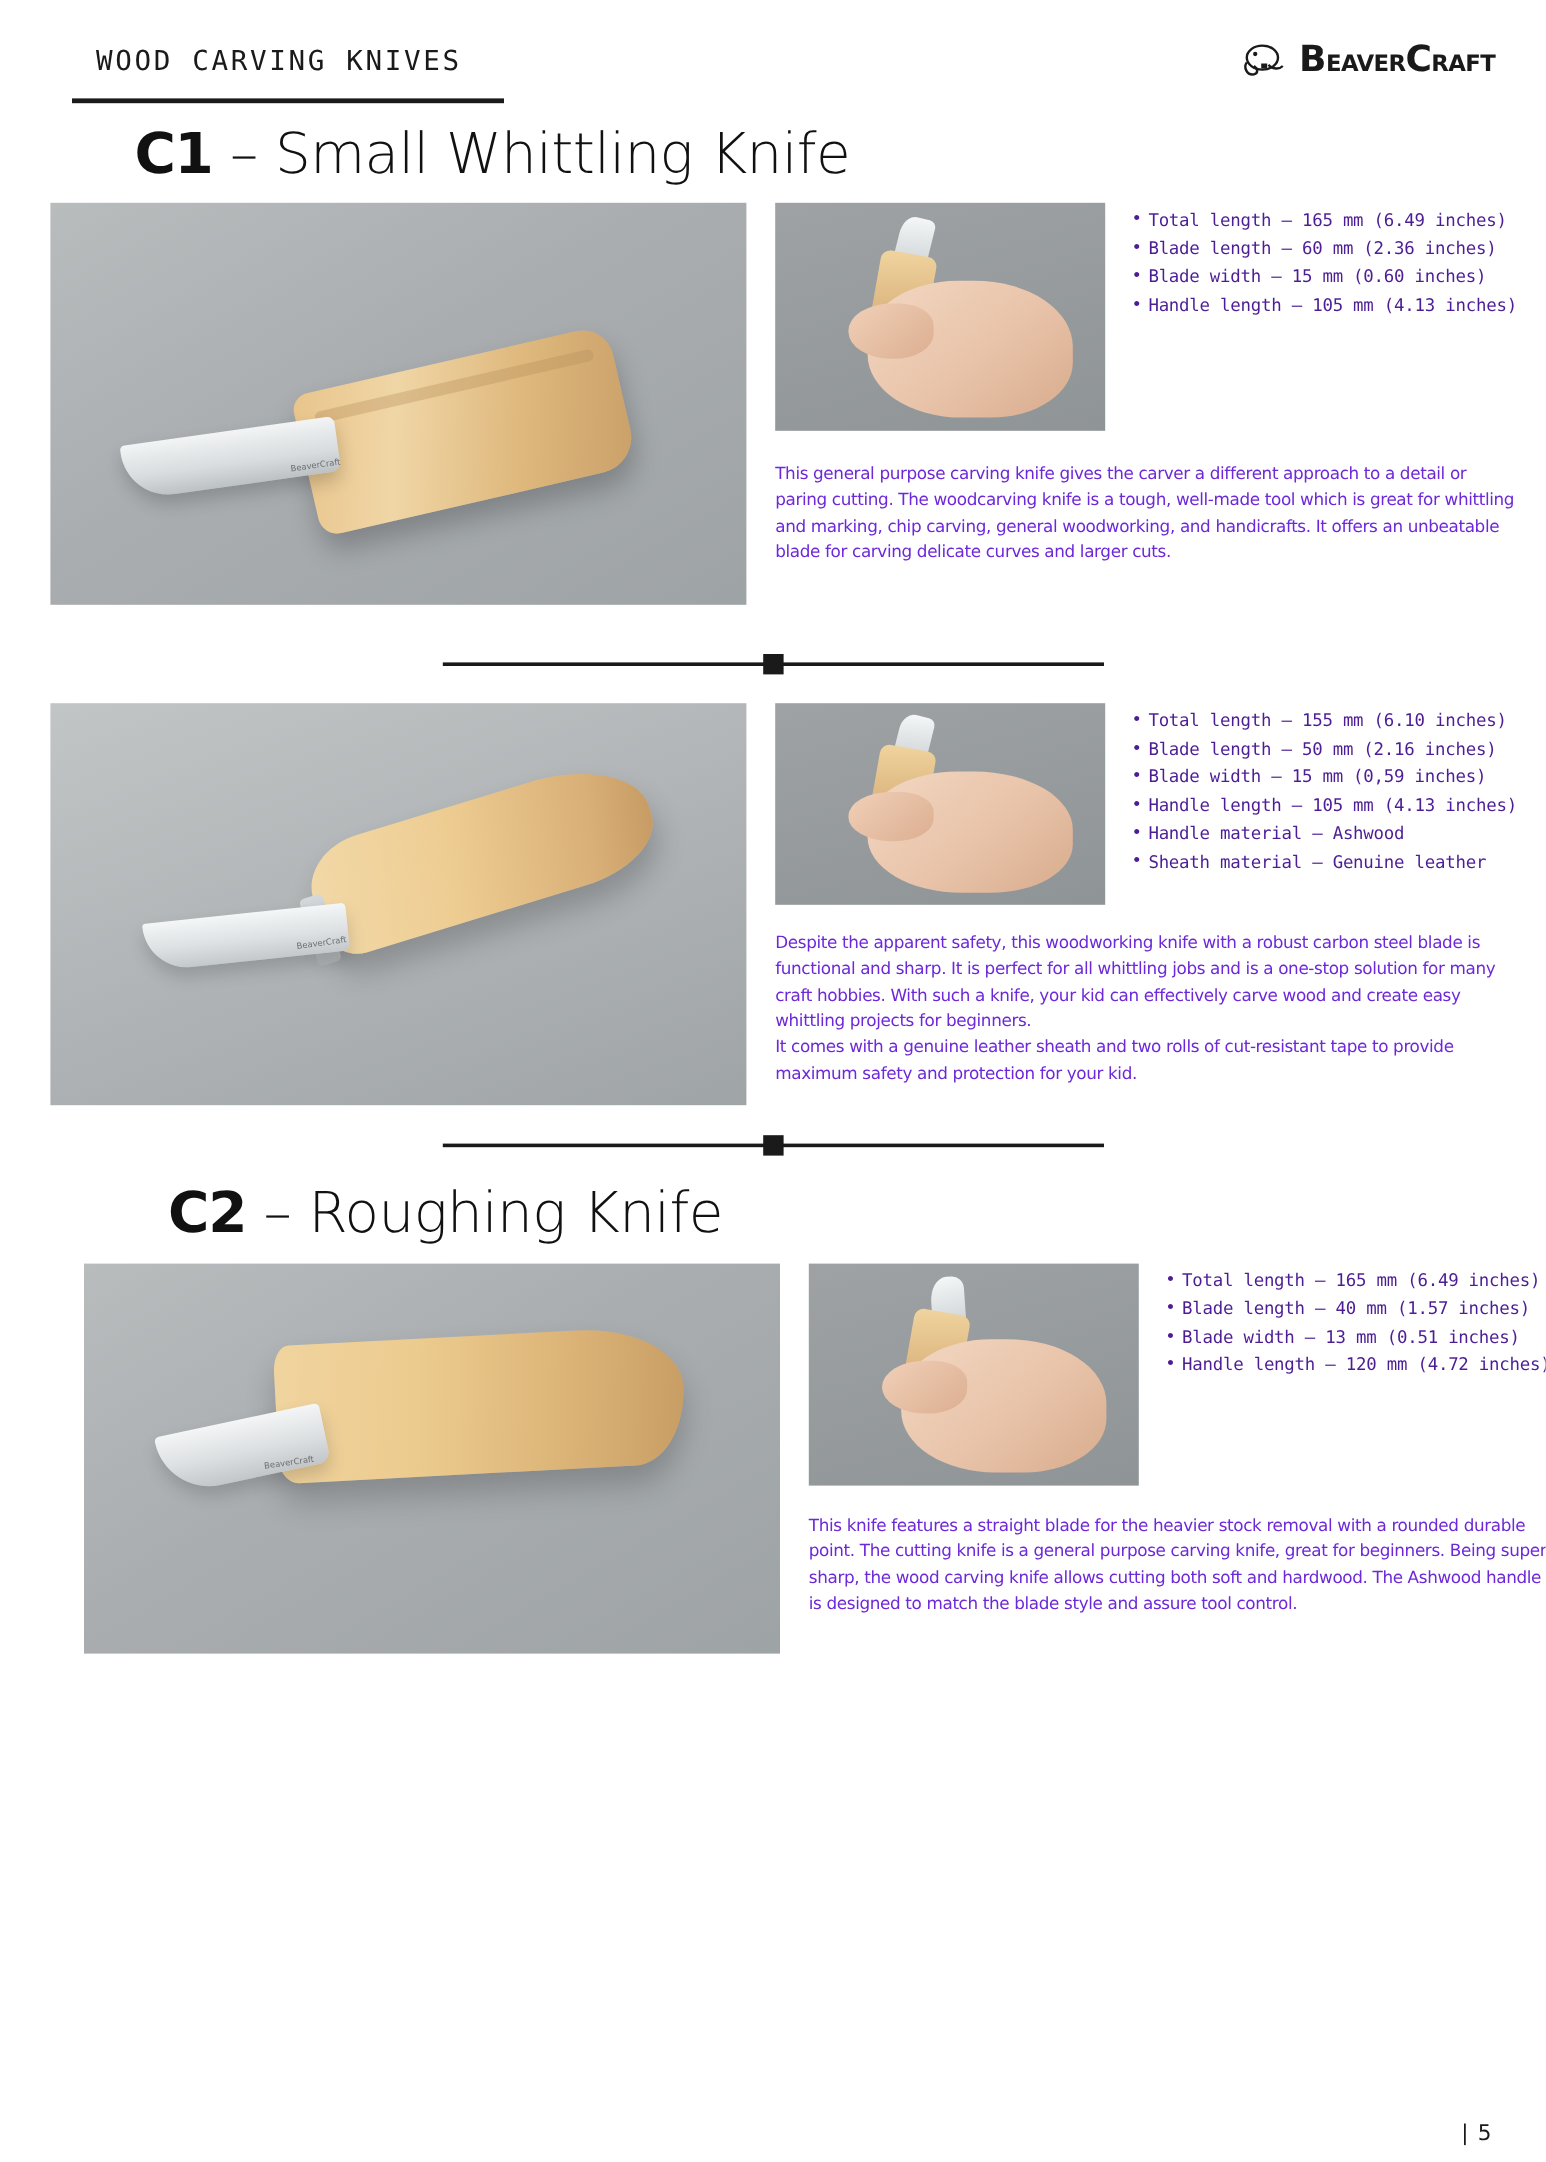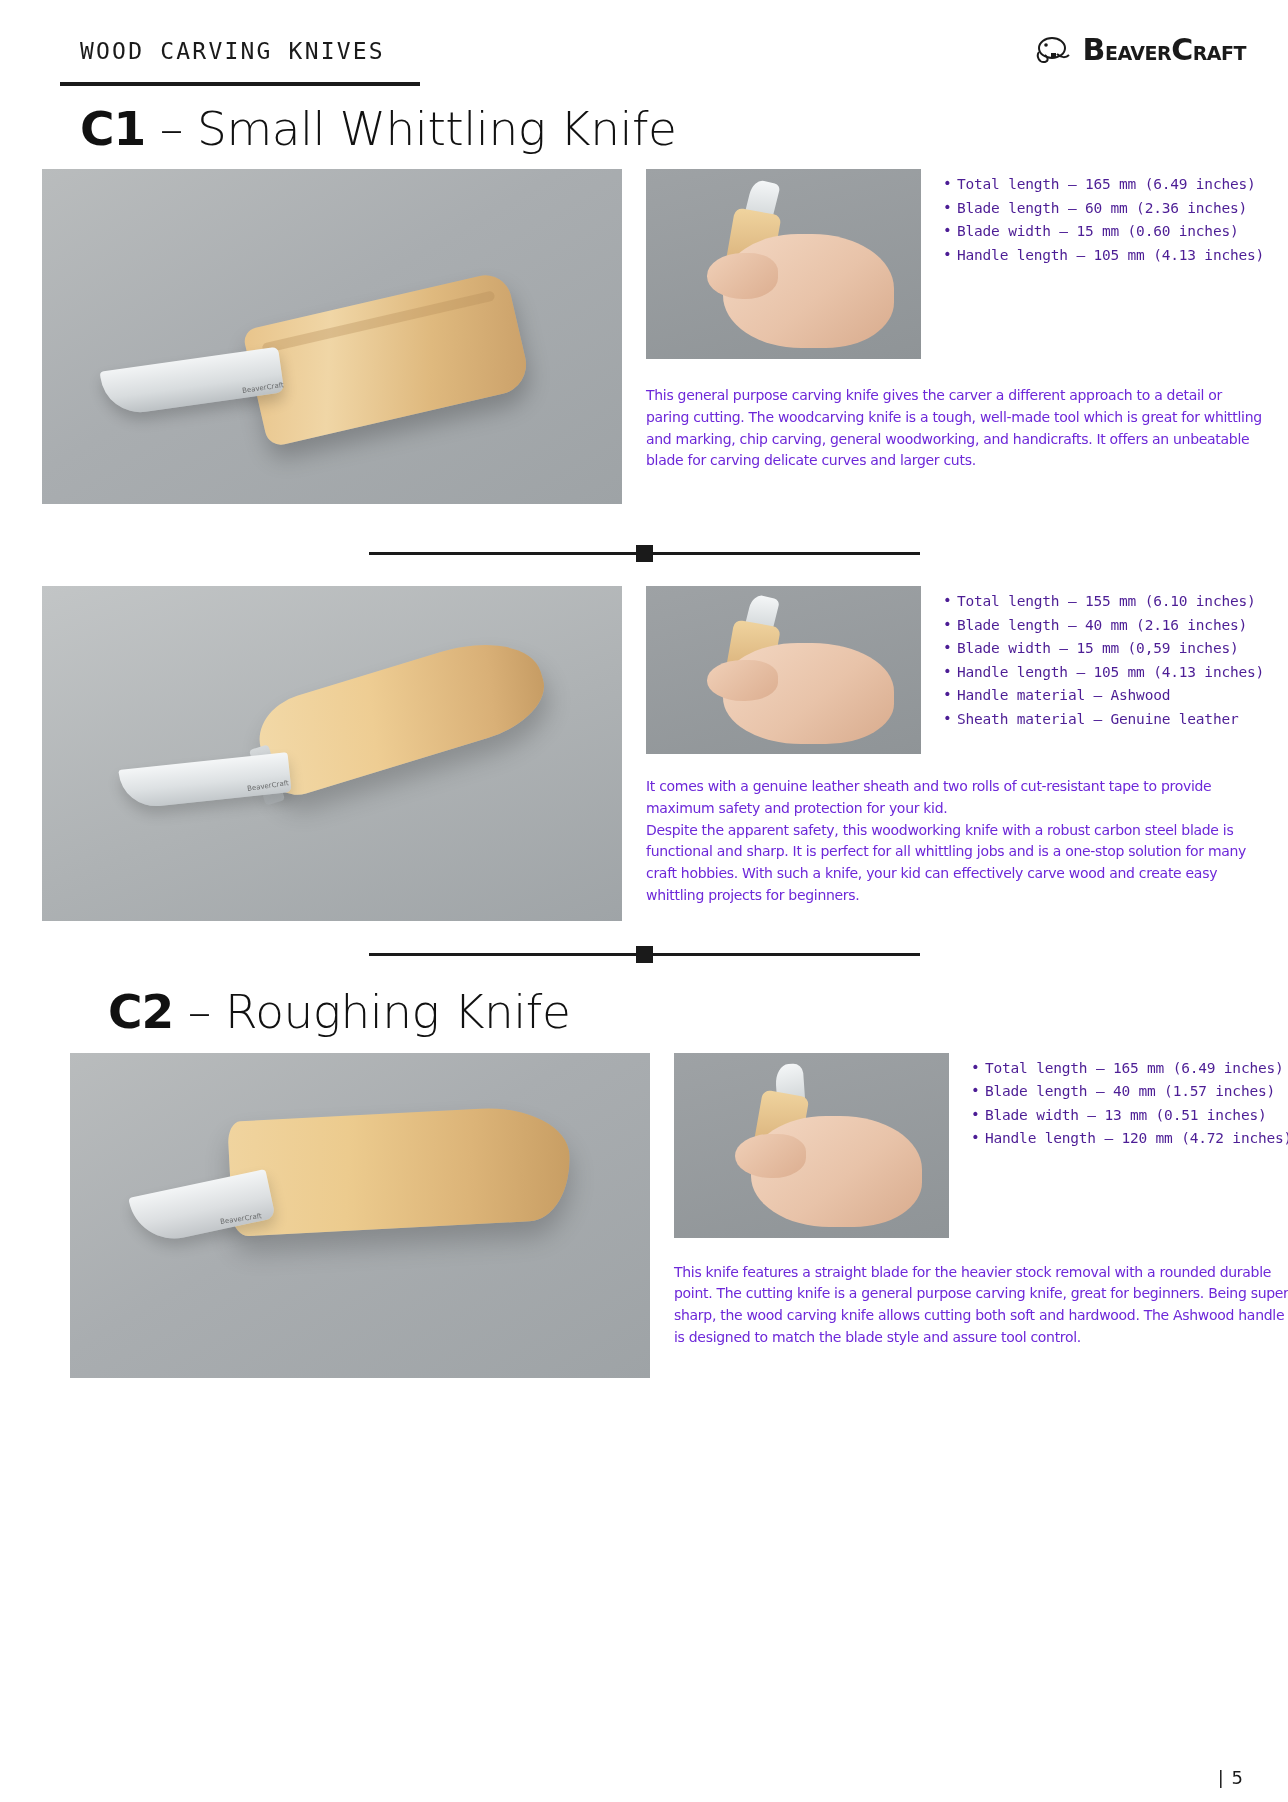--- a/index.html
+++ b/index.html
@@ -79,20 +79,21 @@
     font-weight: 300;
     color: #111;
     margin: 0 0 0 38px;
     font-family: "DejaVu Sans", sans-serif;
     letter-spacing: -0.5px;
     white-space: nowrap;
   }
   .prod-heading b {
     font-weight: bold;
     letter-spacing: -1px;
+    margin-left: 32px;
   }
   .prod-heading .dash {
     font-weight: 300;
   }
 
   
   .section {
     position: relative;
   }
   .row {
@@ -418,31 +419,31 @@
         <div class="top-right">
           <div class="hand-img photo hand" style="width:275px;height:168px;">
             <div class="hand-knife-blade"></div>
             <div class="hand-knife-handle"></div>
             <div class="hand-fist"></div>
             <div class="hand-thumb"></div>
           </div>
           <div class="specs">
             <ul>
               <li>Total length – 155 mm (6.10 inches)</li>
-              <li>Blade length – 40 mm (2.16 inches)</li>
+              <li>Blade length – 50 mm (2.16 inches)</li>
               <li>Blade width – 15 mm (0,59 inches)</li>
               <li>Handle length – 105 mm (4.13 inches)</li>
               <li>Handle material – Ashwood</li>
               <li>Sheath material – Genuine leather</li>
             </ul>
           </div>
         </div>
         <div class="desc" style="margin-top:22px;">
+          <p>Despite the apparent safety, this woodworking knife with a robust carbon steel blade is functional and sharp. It is perfect for all whittling jobs and is a one-stop solution for many craft hobbies. With such a knife, your kid can effectively carve wood and create easy whittling projects for beginners.</p>
           <p style="margin-top:0;">It comes with a genuine leather sheath and two rolls of cut-resistant tape to provide maximum safety and protection for your kid.</p>
-          <p>Despite the apparent safety, this woodworking knife with a robust carbon steel blade is functional and sharp. It is perfect for all whittling jobs and is a one-stop solution for many craft hobbies. With such a knife, your kid can effectively carve wood and create easy whittling projects for beginners.</p>
         </div>
       </div>
     </div>
   </div>
 
   <div class="divider" style="margin-top:18px;">
     <span class="line"></span>
     <span class="sq"></span>
     <span class="line"></span>
   </div>

